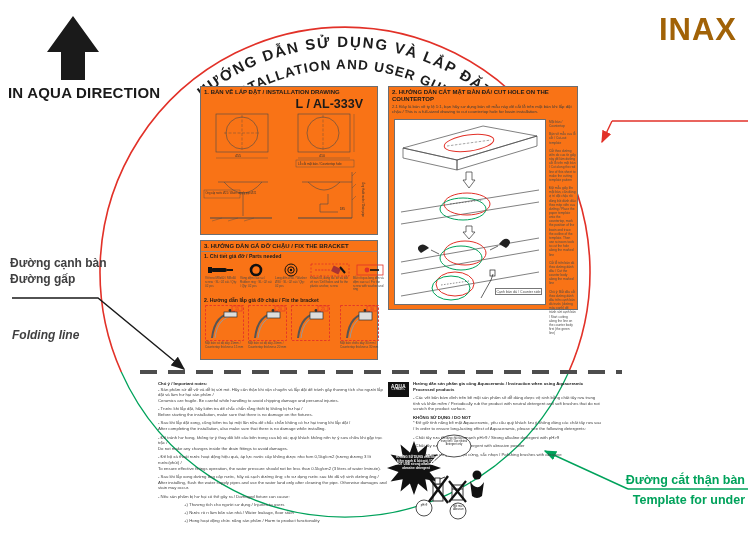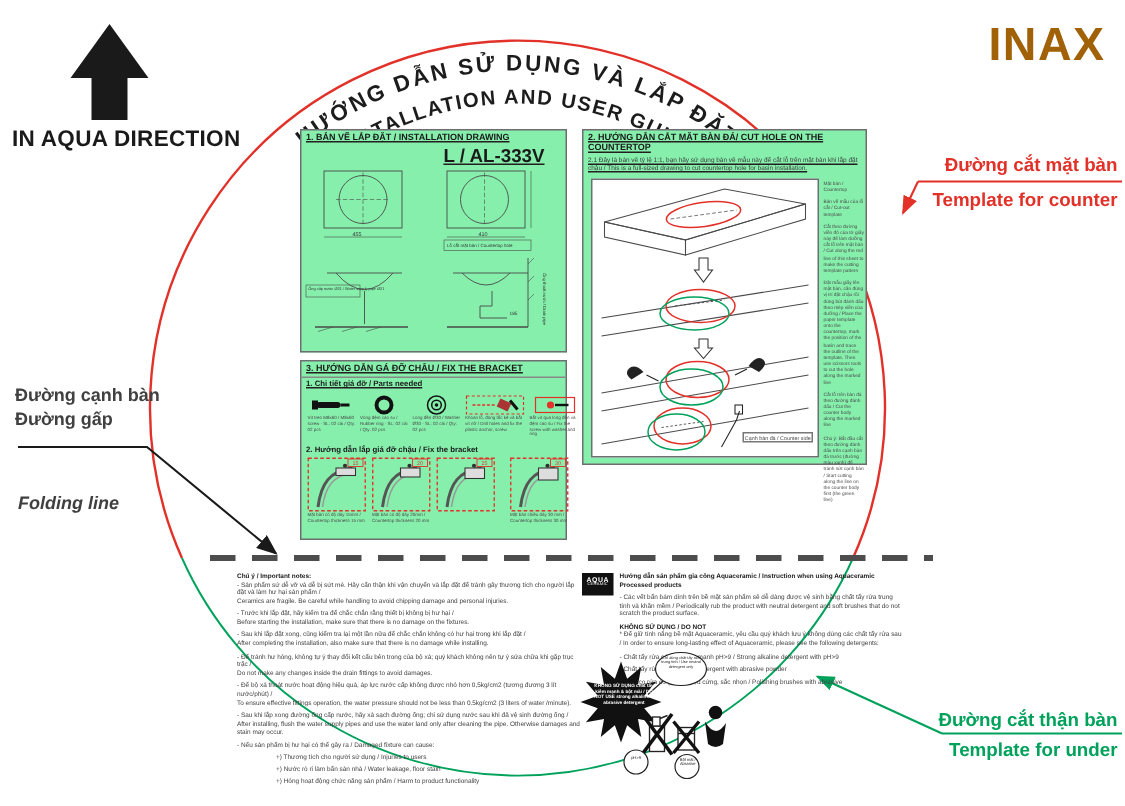--- a/index.html
+++ b/index.html
@@ -10,21 +10,21 @@
   
   .walldir{left:8px;top:14px;width:190px;}
   .walldir .txt{font-weight:bold;font-size:15px;line-height:1.25;color:#1a1a1a;letter-spacing:.2px;}
   .brand{right:13px;top:12px;font-weight:bold;font-size:31px;letter-spacing:1px;color:#a16207;}
   
   .lbl-red{color:#e23128;font-weight:bold;font-size:12.5px;text-align:right;}
   .lbl-green{color:#00a25b;font-weight:bold;font-size:12.5px;text-align:right;}
   .lbl-fold{color:#404041;font-weight:bold;font-size:12px;line-height:1.3;}
   .folding-italic{font-style:italic;font-weight:bold;color:#404041;font-size:12px;}
   
-  .panel{position:absolute;border:1px solid #6d6e71;background:#86efac;box-sizing:border-box;text-decoration:underline;}
+  .panel{position:absolute;border:1px solid #6d6e71;background:#f97316;box-sizing:border-box;}
   .ph{font-weight:bold;font-size:6px;line-height:1.15;padding:2px 3px 1px 3px;color:#1a1a1a;}
   .model{font-weight:bold;font-size:12.5px;text-align:right;padding-right:14px;color:#1a1a1a;}
   .sub{font-size:4.3px;line-height:1.25;padding:0 3px;color:#3c3c3c;}
   .innerbox{position:absolute;border:0.75px solid #6d6e71;background:#fff;box-sizing:border-box;}
   .sidecol{position:absolute;font-size:3.2px;line-height:1.3;color:#4a4a4a;}
   .sidecol p{margin:0 0 4px 0;}
   .t-tiny{font-size:3.6px;line-height:1.25;color:#4a4a4a;}
   .partrow{position:absolute;display:flex;gap:3px;}
   .part{width:32px;text-align:center;}
   .part .cap{font-size:3px;line-height:1.25;color:#4a4a4a;text-align:left;}
@@ -99,25 +99,20 @@
     </text>
   </svg>
 
   <div class="abs walldir">
     <div style="height:70px"></div>
     <div class="txt">IN AQUA DIRECTION</div>
   </div>
 
   <div class="abs brand">INAX</div>
 
-  <div class="abs lbl-red" style="left:595px;top:103px;width:150px;">
-    <div>Đường cắt mặt bàn</div>
-    <div style="height:9px"></div>
-    <div>Template for counter</div>
-  </div>
 
   <div class="abs lbl-green" style="left:595px;top:473px;width:150px;">
     <div>Đường cắt thận bàn</div>
     <div style="height:6px"></div>
     <div>Template for under</div>
   </div>
 
   <div class="abs lbl-fold" style="left:10px;top:256px;width:140px;">
     <div>Đường cạnh bàn</div>
     <div>Đường gấp</div>

